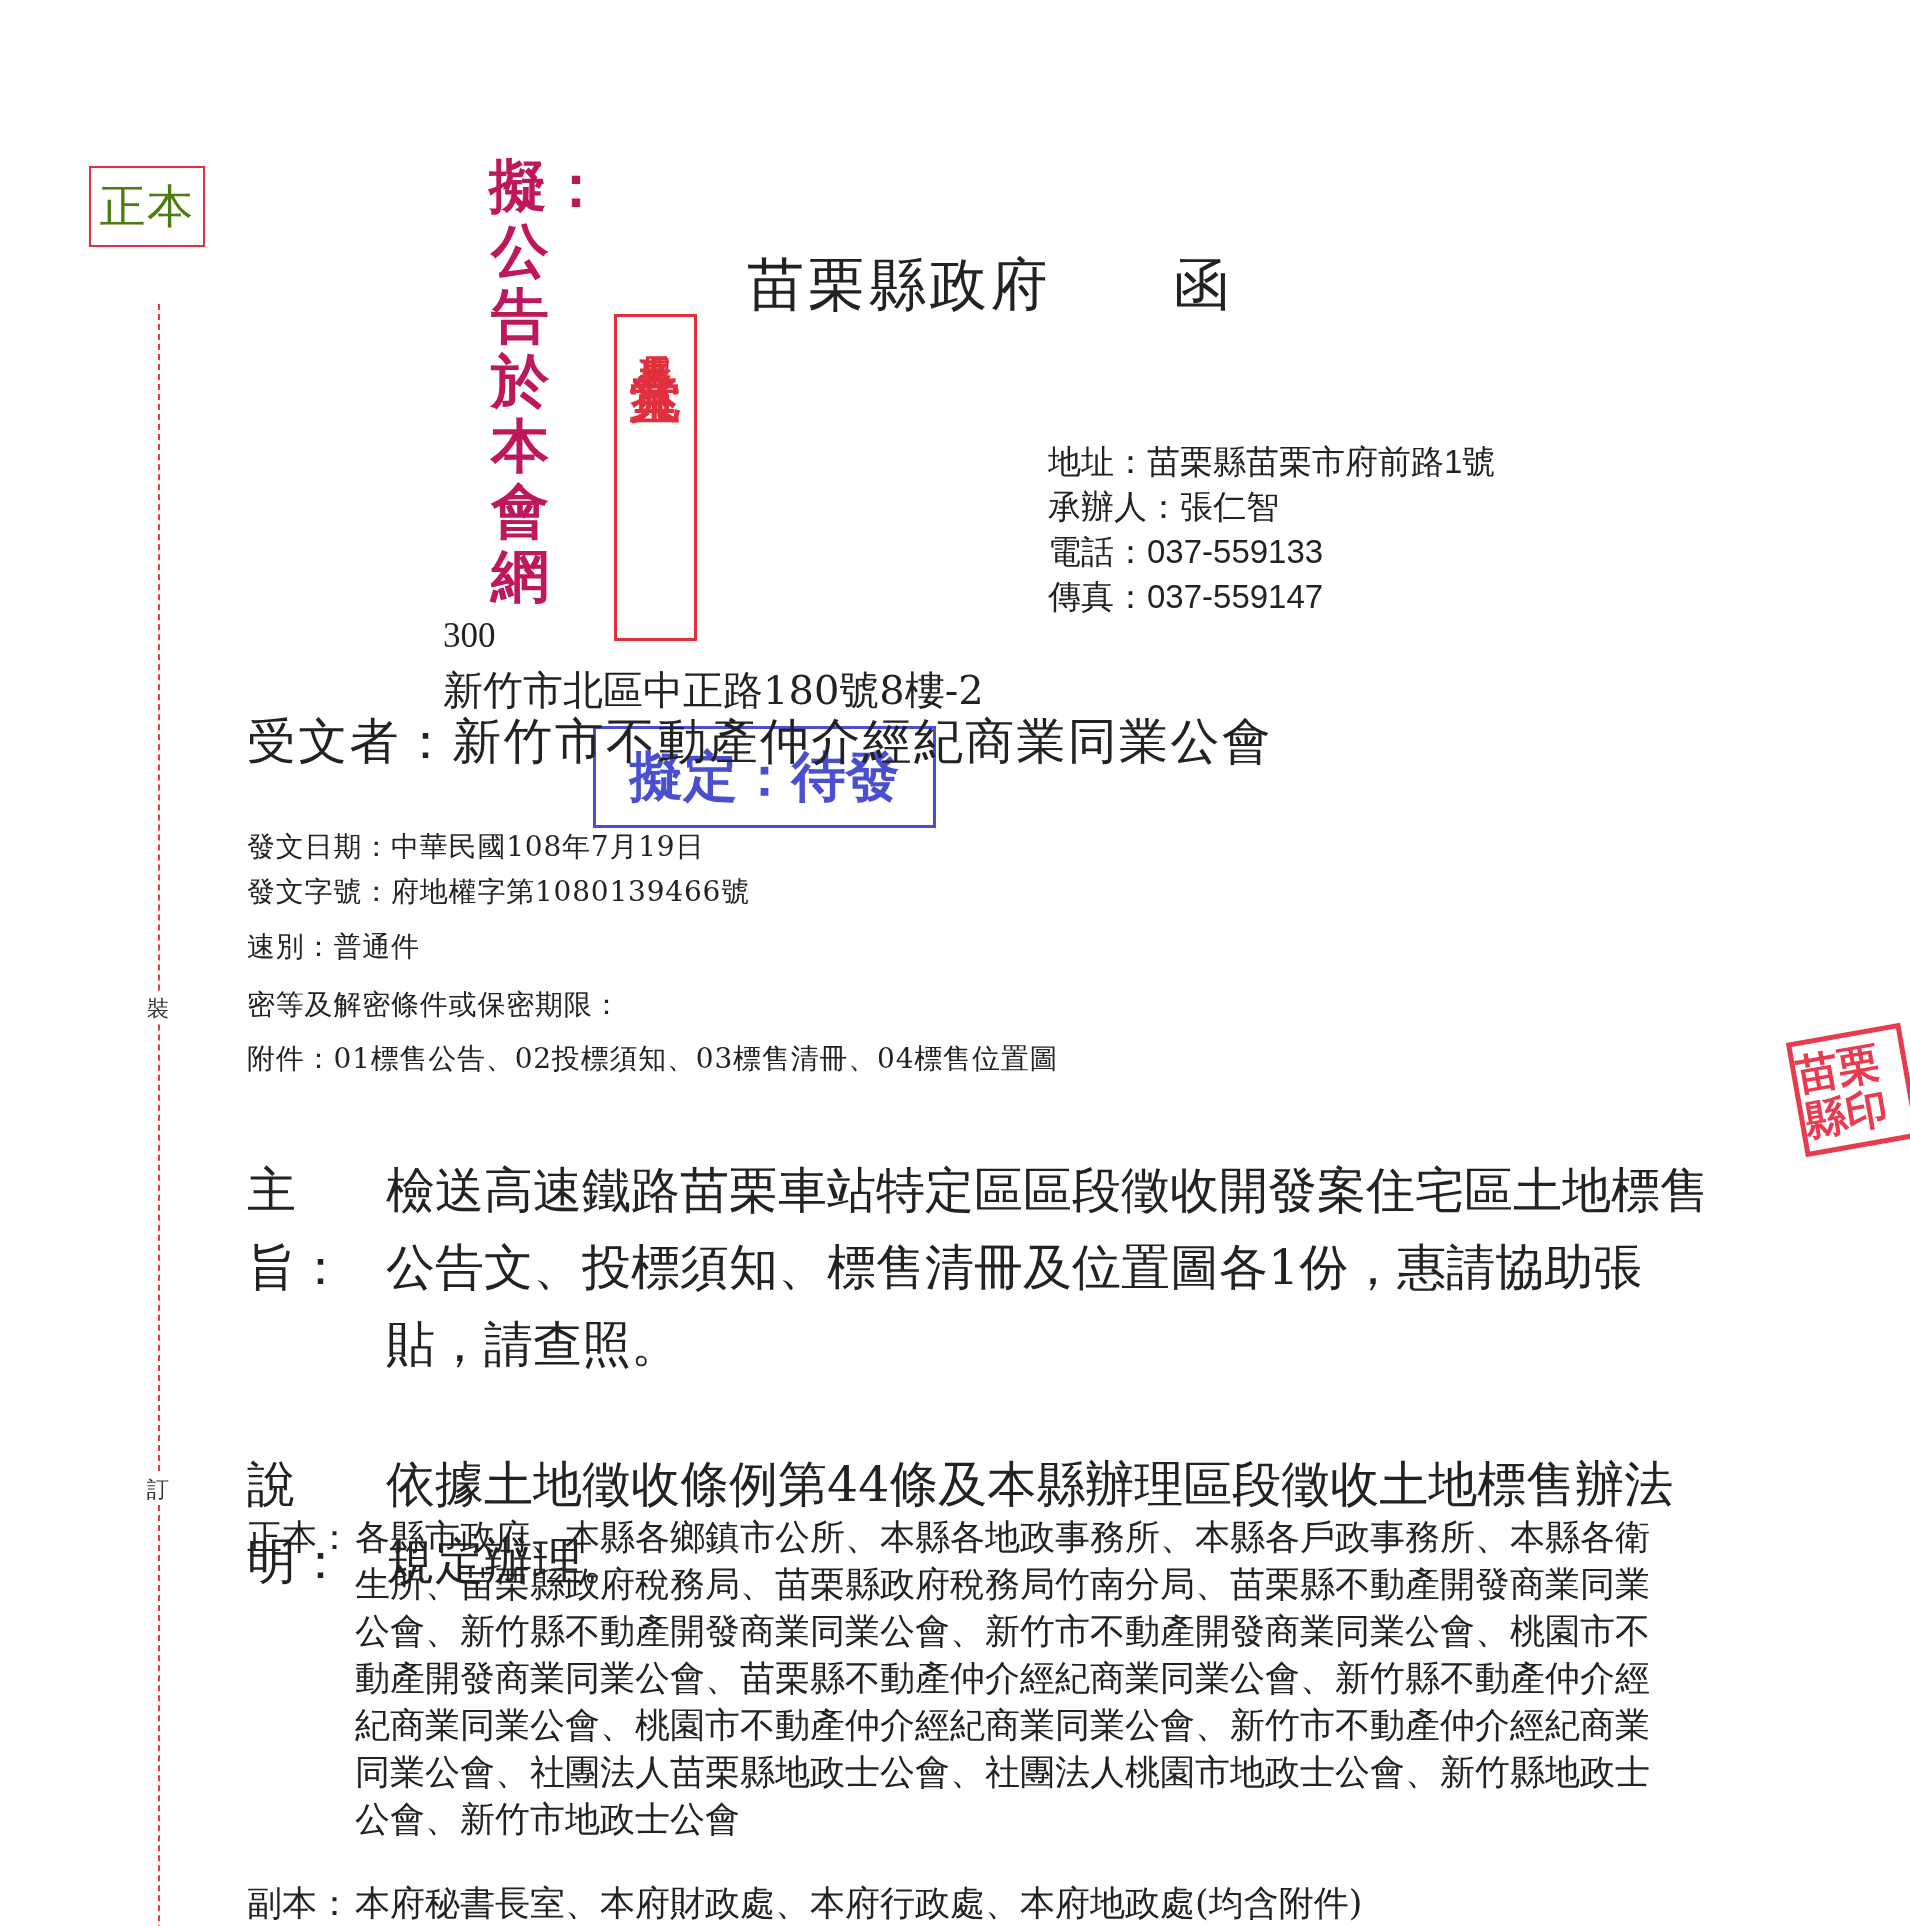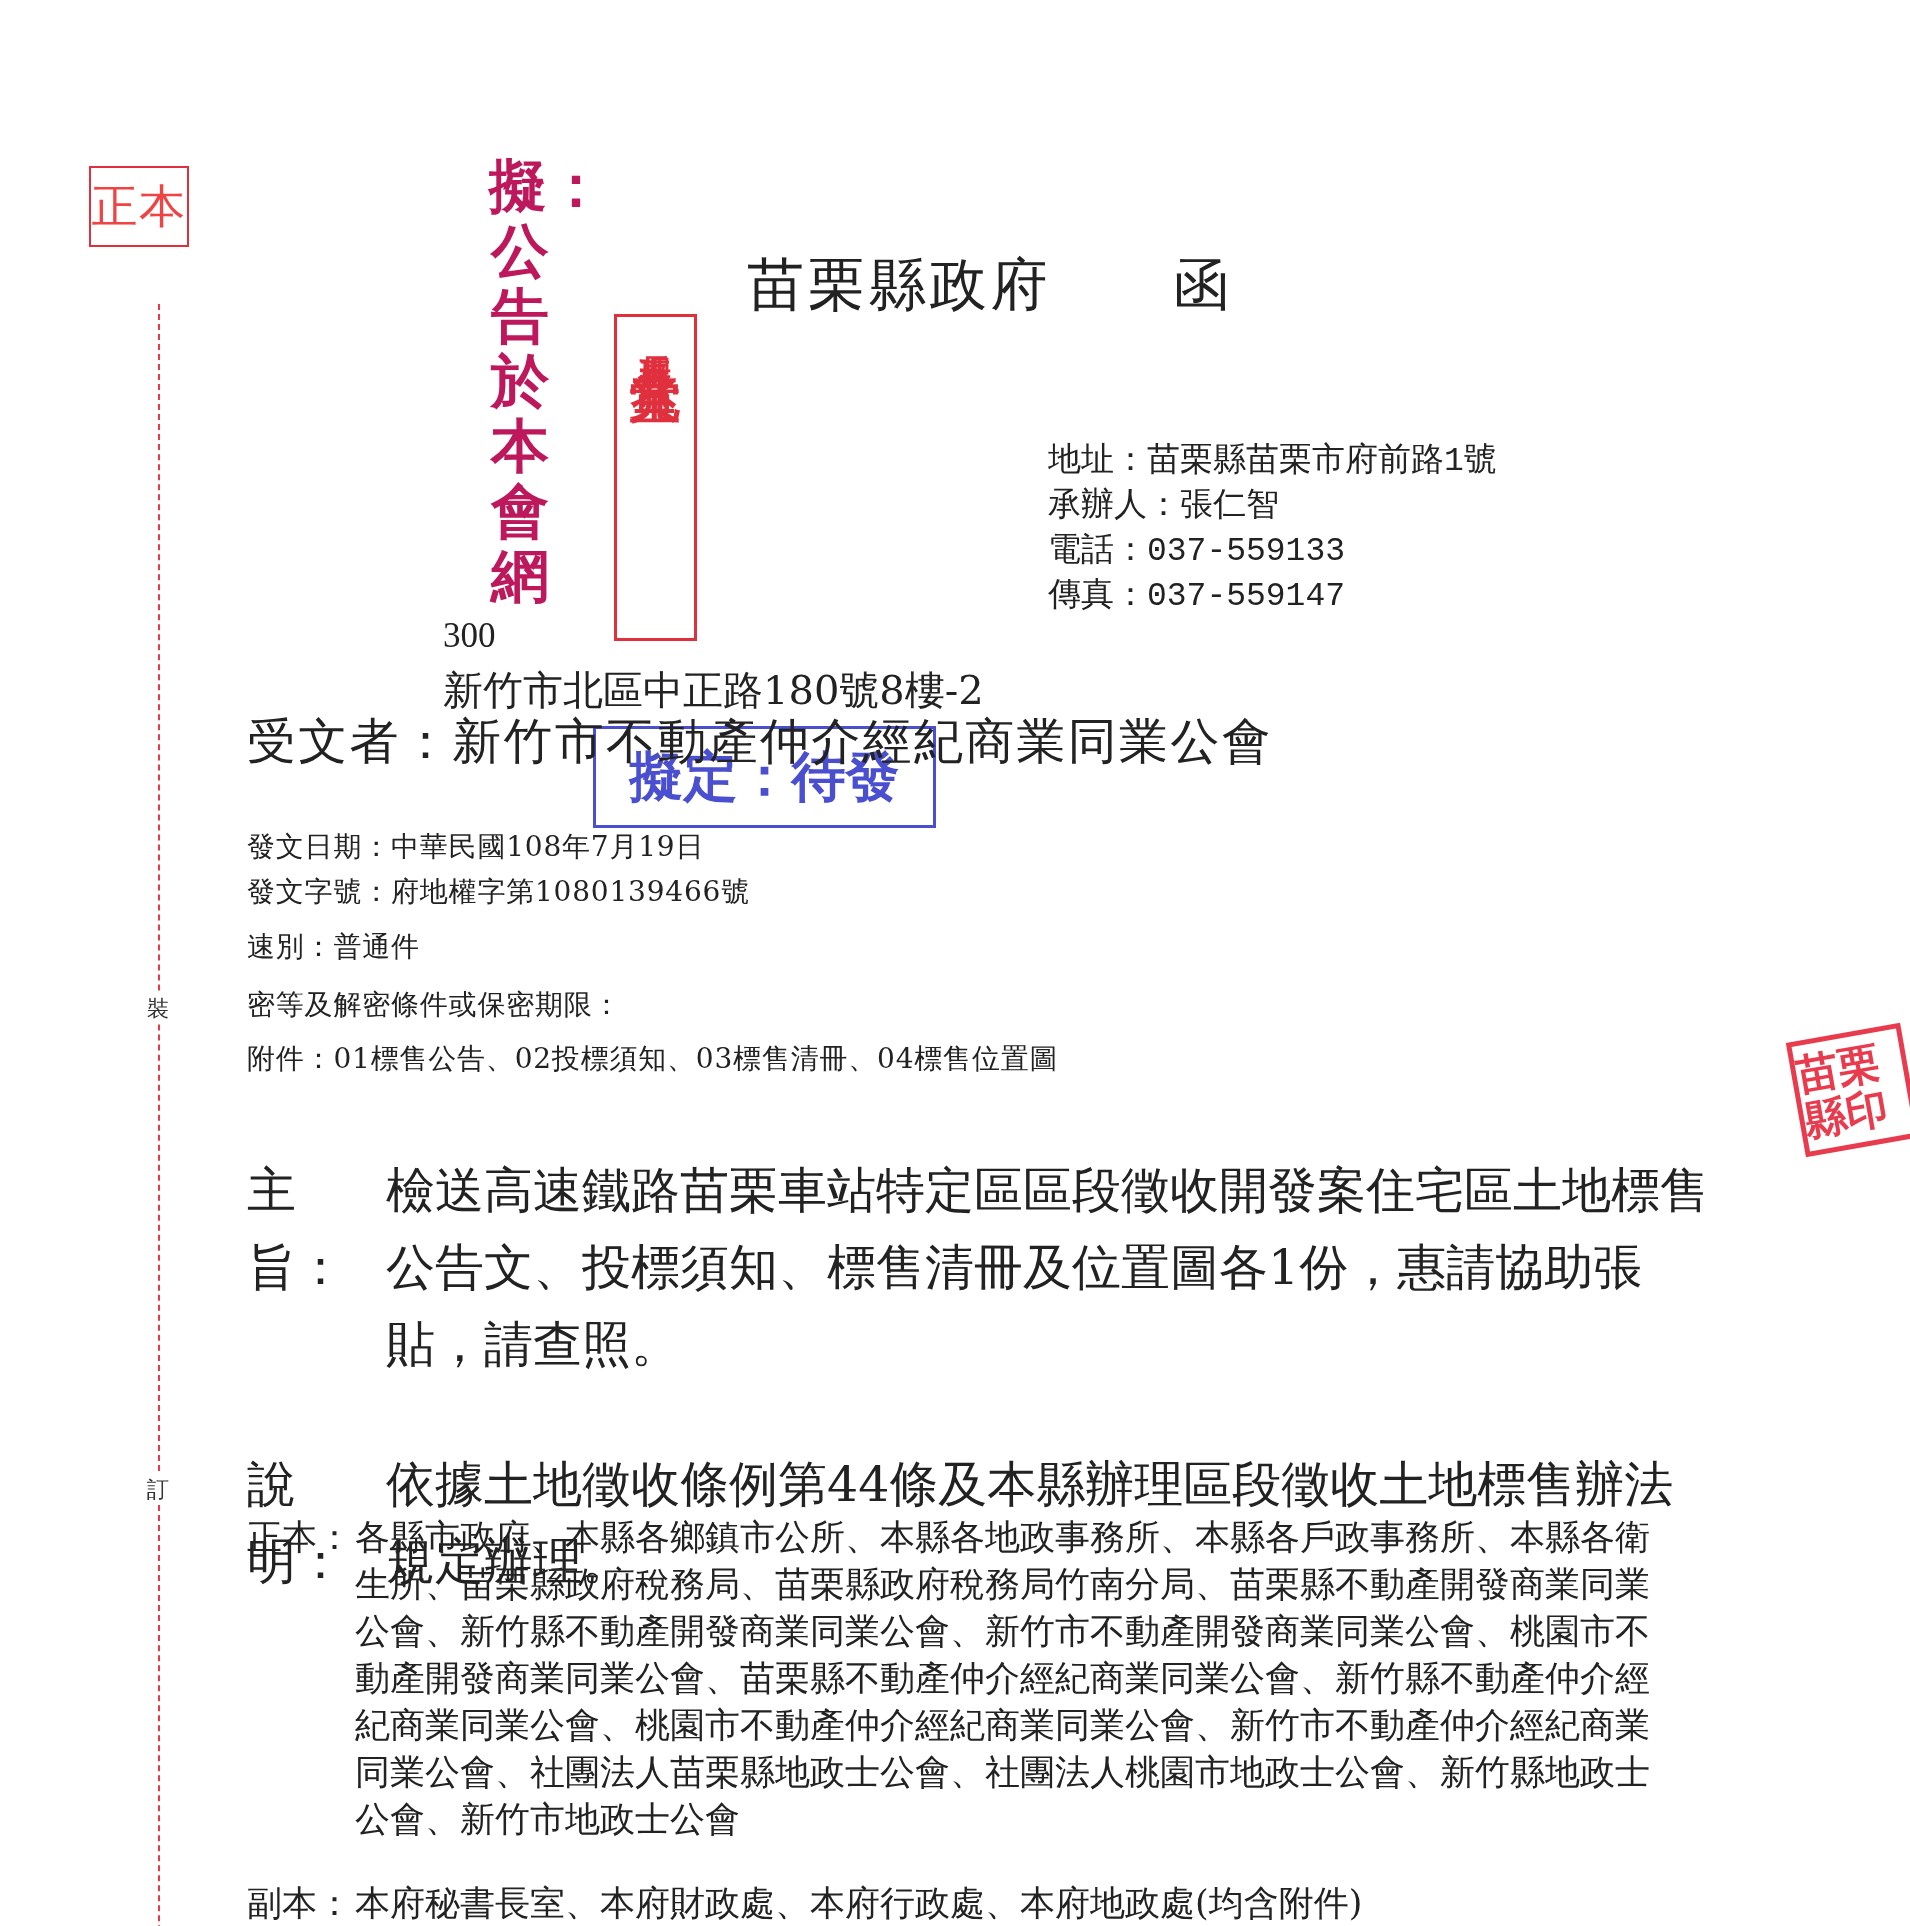--- a/index.html
+++ b/index.html
@@ -1,32 +1,32 @@
 <!DOCTYPE html>
 <html style="font-size:6.2px"><head>
 <meta charset="utf-8">
 <style>
   html, body { margin:0; padding:0; background:#ffffff; }
   body { width:1911px; height:2702px; position:relative; overflow:hidden;
          font-family: "DejaVu Serif", "Liberation Serif", serif; color:#222; }
   .abs { position:absolute; }
-  .stamp-zhengben { left:89px; top:166px; width:100px; height:81px; border:2.7px solid #e0303e;
-     color:#ef4444; font-size:46px; display:flex; align-items:center; justify-content:center; letter-spacing:1.5px; box-sizing:border-box; }
+  .stamp-zhengben { left:89px; top:166px; width:116px; height:81px; border:2.7px solid #e0303e;
+     color:#4d7c0f; font-size:46px; display:flex; align-items:center; justify-content:center; letter-spacing:1.5px; box-sizing:border-box; }
   .binding-line { left:158px; top:304px; width:0; height:2388px; border-left:2.3px dashed #e8384a; }
   .binding-label { left:137px; font-size:22.3px; color:#333; background:#fff; width:42px; text-align:center; }
   .blue-vertical { left:489px; top:154px; width:62px; color:#be185d; font-size:58px; font-weight:bold;
      line-height:65px; text-align:center; word-break:break-all; }
   .red-seal { left:614px; top:314px; width:83px; height:327px; border:3.1px solid #e0303e; box-sizing:border-box;
      color:#e0303e; text-align:center; display:flex; flex-direction:column; align-items:center; padding-top:15.4px; }
   .red-seal .small { font-size:31px; line-height:37px; font-weight:bold; }
   .red-seal .big { font-size:50px; line-height:58px; font-weight:bold; }
   .ni-ding { left:593px; top:726px; width:343px; height:102px; border:3.1px solid #4a4fd0; box-sizing:border-box;
      color:#4a4fd0; font-size:54px; font-weight:bold; display:flex; align-items:center; justify-content:center; }
   .doc-title { left:747px; top:247px; font-size:57px; letter-spacing:3.9px; color:#222; white-space:pre; }
-  .contact { left:1048px; top:439px; font-size:33px; line-height:45px; font-family:Liberation Mono, monospace; color:#222; }
+  .contact { left:1048px; top:439px; font-size:33px; line-height:45px; font-family:Liberation Sans, sans-serif; color:#222; }
   .zip { left:443px; top:616px; font-size:35px; font-family:"Liberation Serif",serif; }
   .street { left:443px; top:663px; font-size:40px; white-space:nowrap; }
   .recipient { left:247px; top:709px; font-size:49px; letter-spacing:2.3px; white-space:nowrap; }
   .meta { left:247px; font-size:28px; white-space:nowrap; letter-spacing:0.8px; }
   .para { left:247px; font-size:49px; line-height:77px; width:1464px; }
   .para .label { display:inline-block; width:139px; vertical-align:top; }
   .para .body { display:inline-block; width:1325px; vertical-align:top; }
   .dist { left:247px; font-size:35px; line-height:47px; width:1425px; }
   .dist .label { display:inline-block; width:108px; vertical-align:top; }
   .dist .body { display:inline-block; width:1310px; vertical-align:top; }

